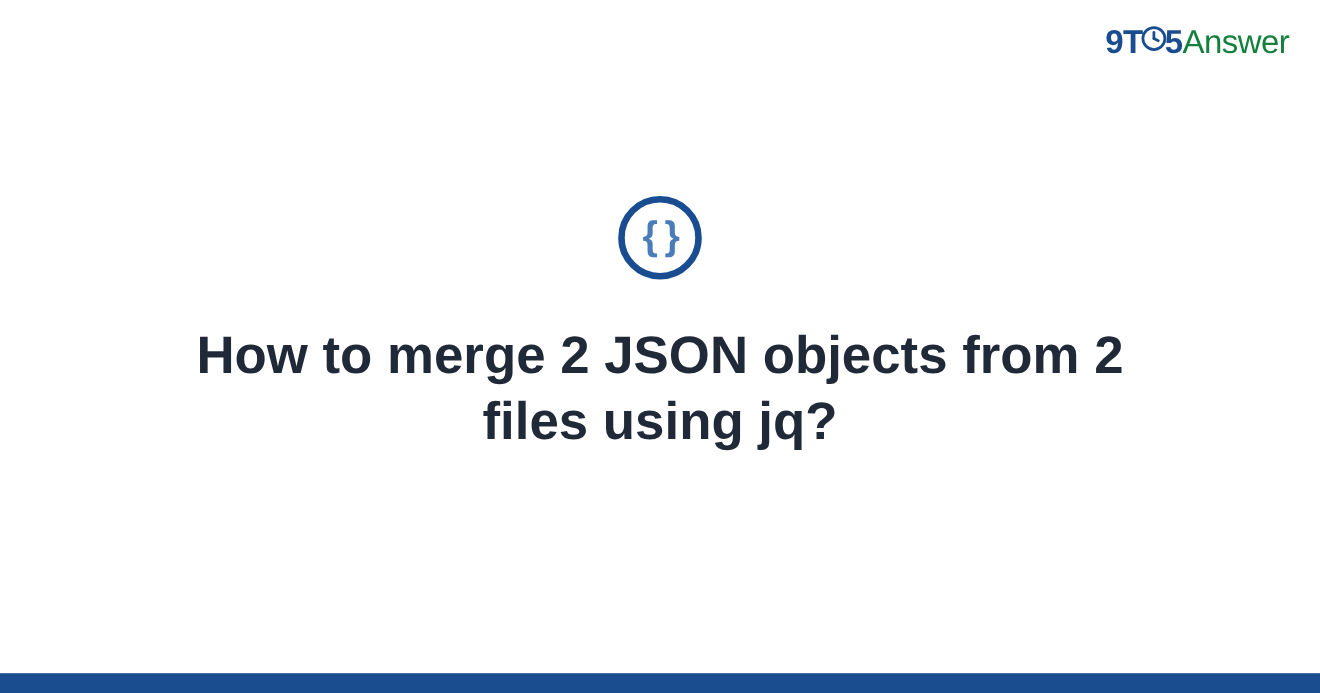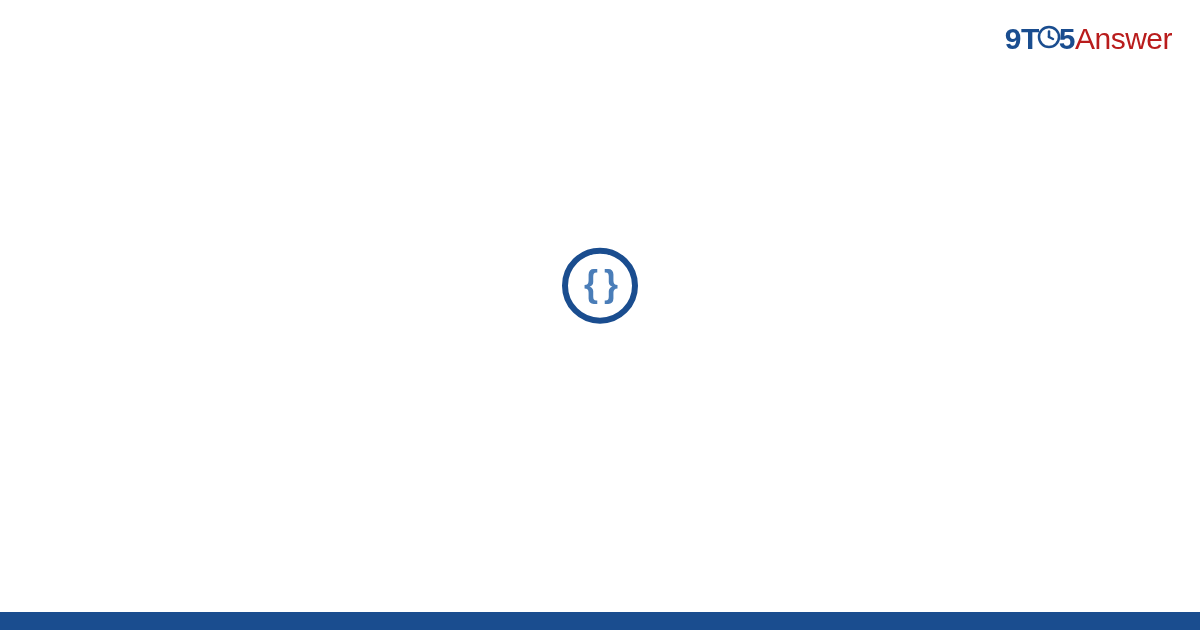--- a/index.html
+++ b/index.html
@@ -33,21 +33,21 @@
       display: inline-block;
       vertical-align: middle;
       margin: 0 -2px;
       position: relative;
       top: -2px;
     }
     .logo .five {
       color: #1a4d8f;
     }
     .logo .answer {
-      color: #b91c1c;
+      color: #15803d;
       font-weight: 400;
     }
     .center-content {
       position: absolute;
       top: 50%;
       left: 50%;
       transform: translate(-50%, -58%);
       width: 100%;
       text-align: center;
     }
@@ -96,15 +96,16 @@
         <circle cx="12" cy="12" r="10" fill="none" stroke="#1a4d8f" stroke-width="2.5"></circle>
         <line x1="12" y1="12" x2="12" y2="6.5" stroke="#1a4d8f" stroke-width="2.5" stroke-linecap="round"></line>
         <line x1="12" y1="12" x2="16" y2="14" stroke="#1a4d8f" stroke-width="2.5" stroke-linecap="round"></line>
       </svg></span><span class="five">5</span><span class="answer">Answer</span>
 </div>
 
 <div class="center-content">
   <div class="icon-circle">
     <span class="braces">{ }</span>
   </div>
+  <h1 class="title">How to merge 2 JSON objects from 2 files using jq?</h1>
 </div>
 
 <div class="bottom-bar"></div>
 
 </body></html>

